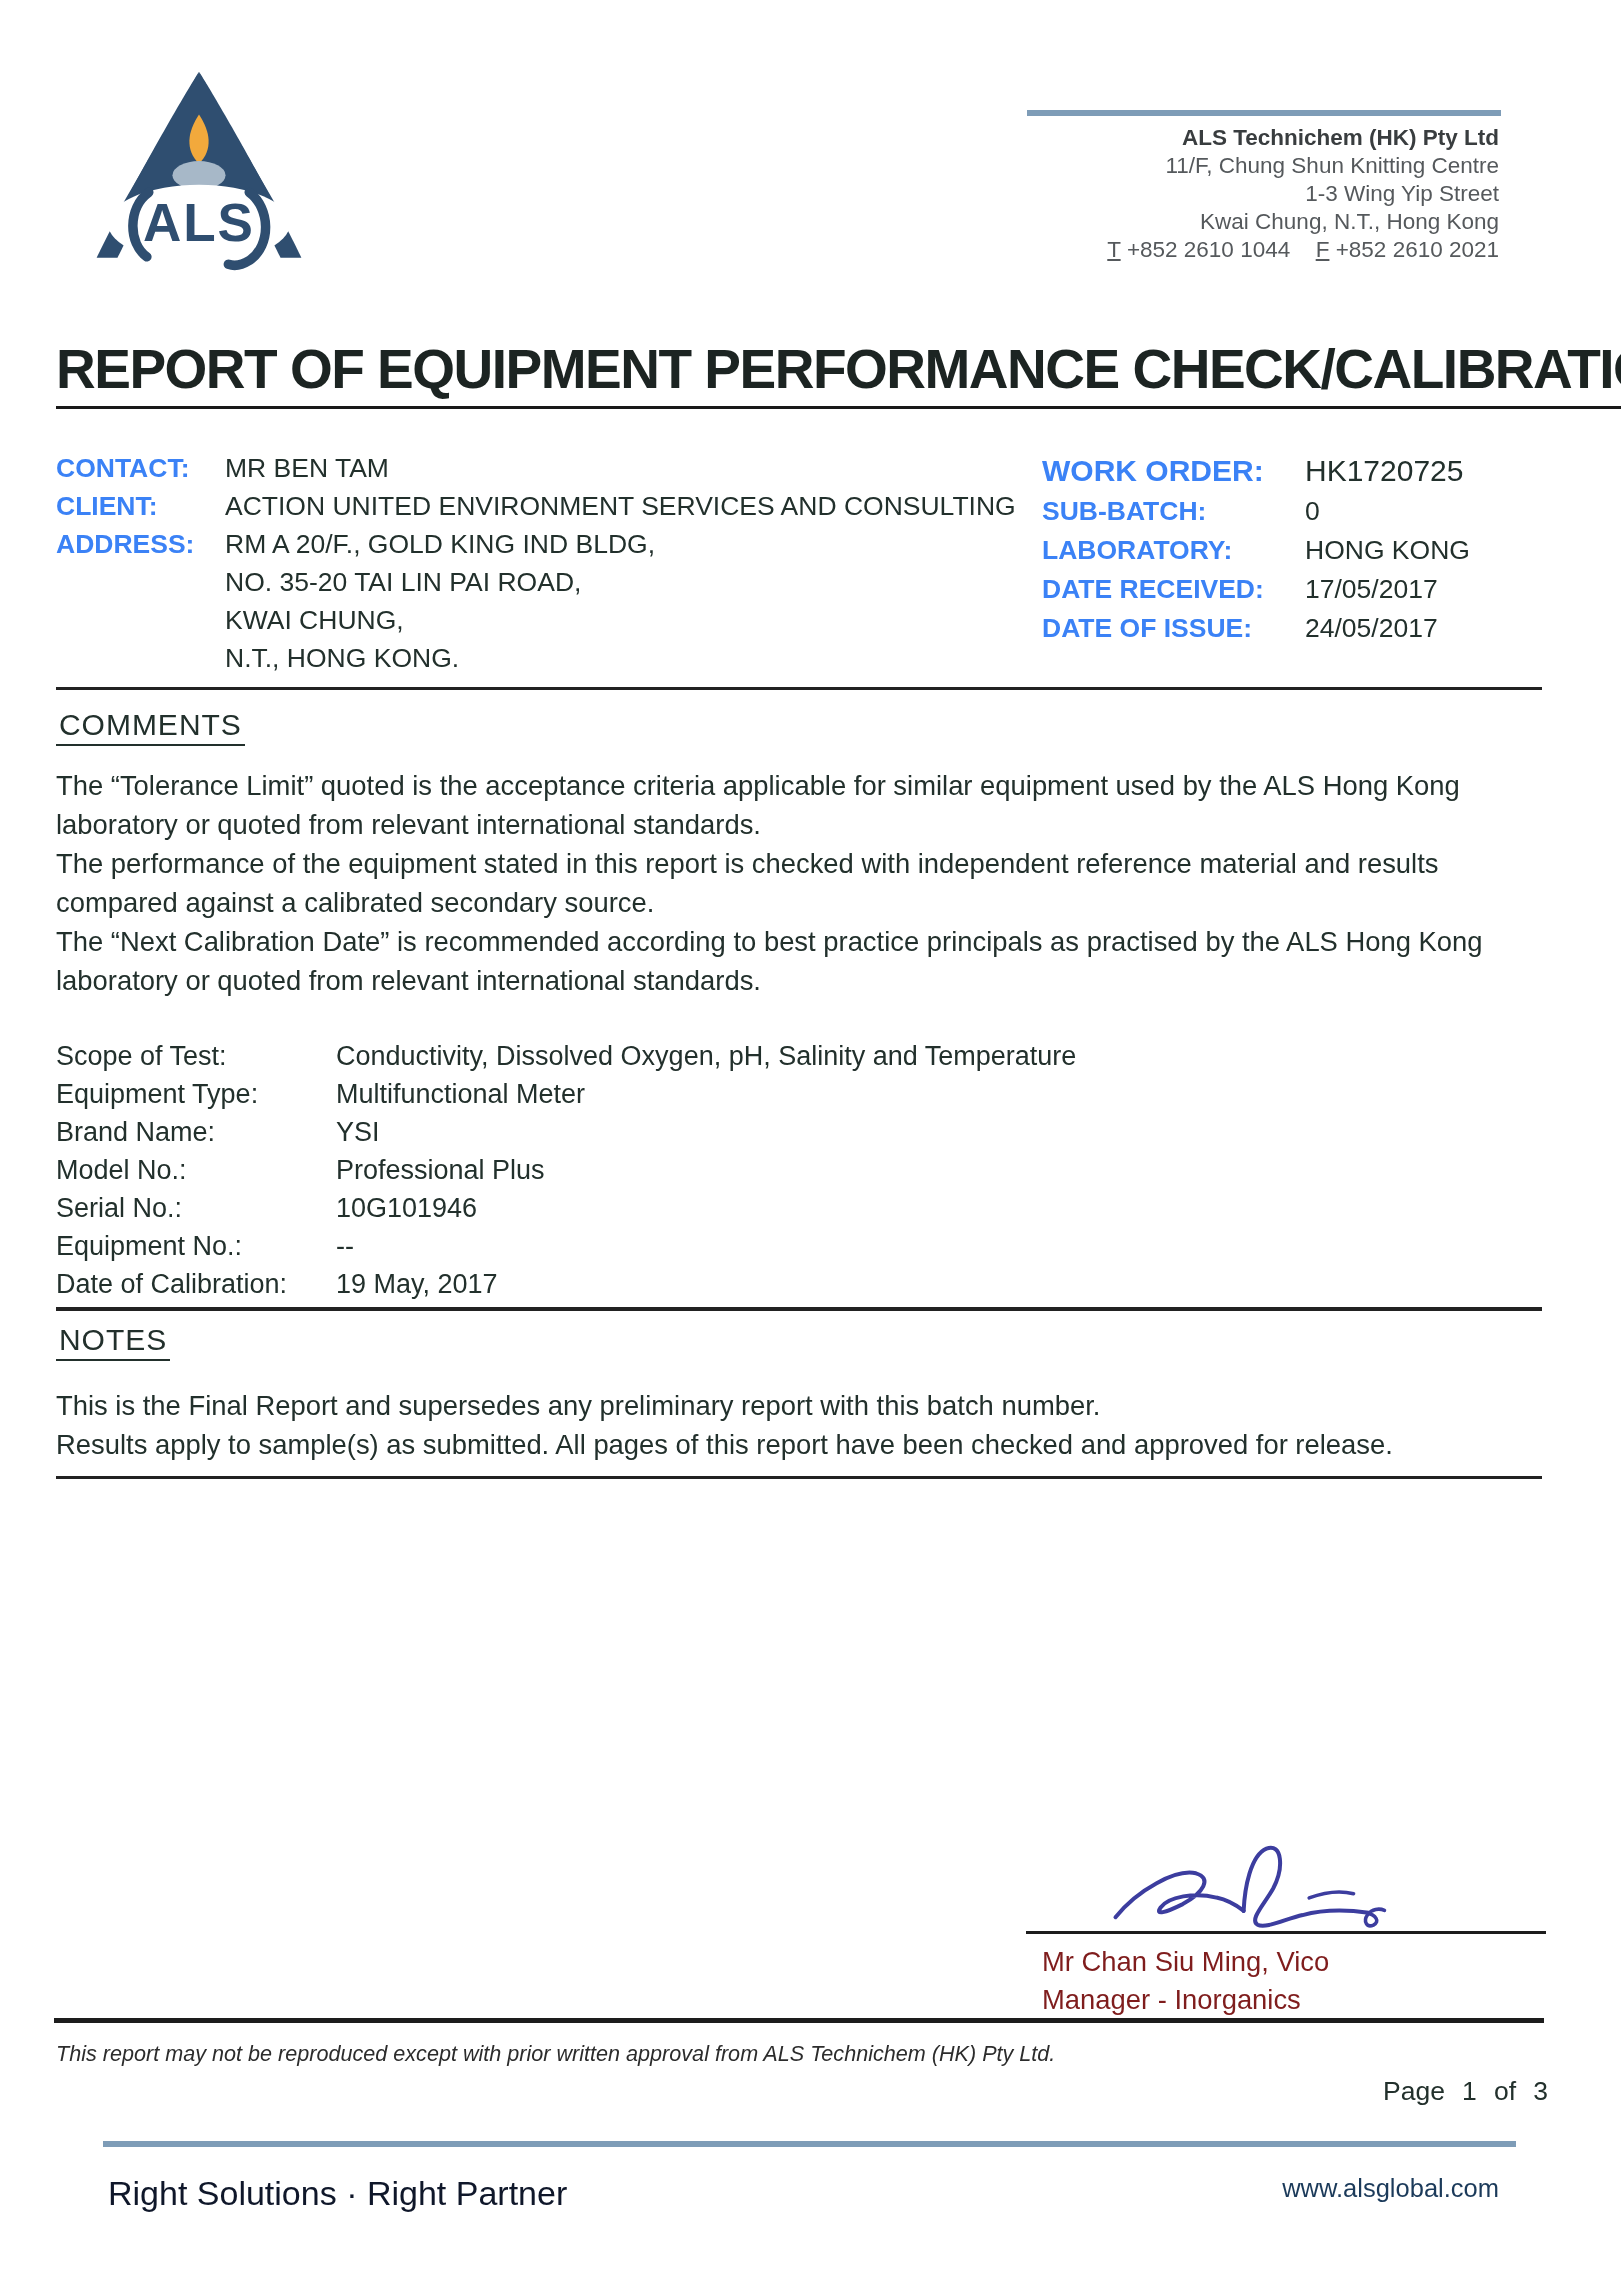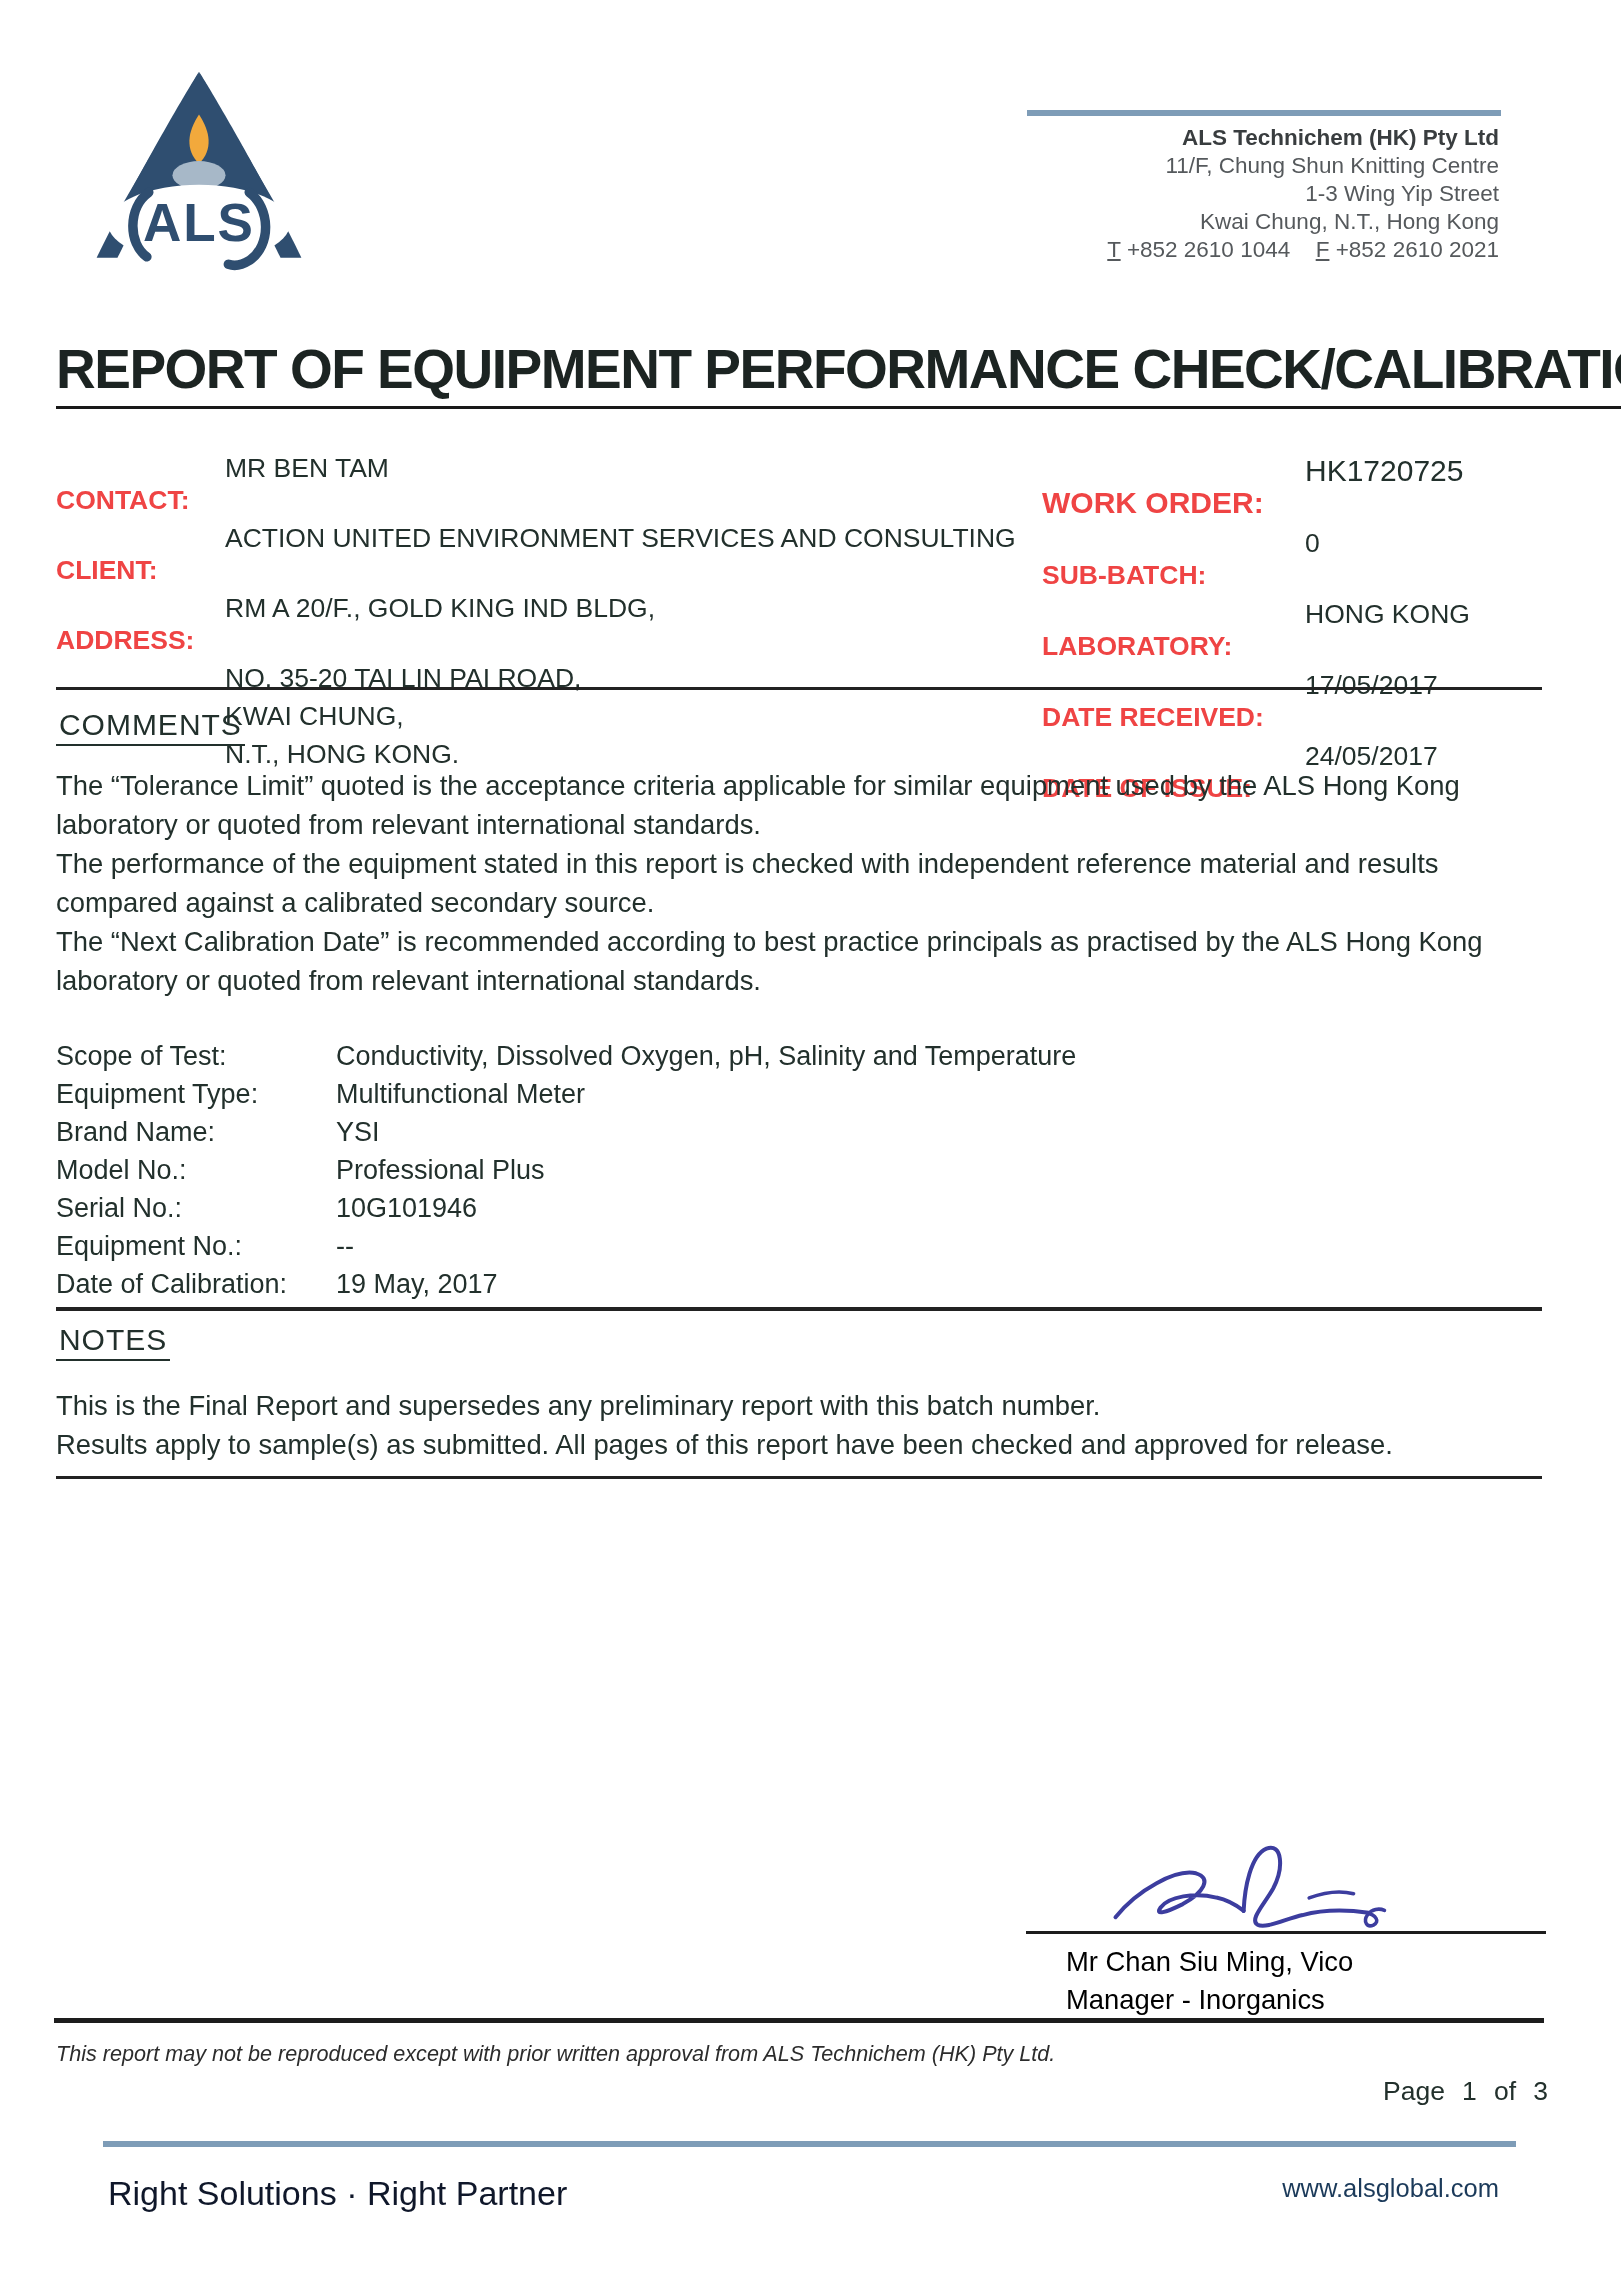--- a/index.html
+++ b/index.html
@@ -17,35 +17,35 @@
   .tf-gap{display:inline-block;width:25.5px;}
   
   .title{
     position:absolute;left:56px;top:341px;margin:0;white-space:nowrap;
     font-size:55px;font-weight:bold;letter-spacing:-1.5px;color:#1c2422;
     border-bottom:3.9px solid #181818;padding-bottom:6.9px;line-height:1.05;
   }
   
   .info-left{position:absolute;left:56px;top:449px;display:grid;grid-template-columns:169px auto;font-size:26.5px;line-height:38px;}
   .info-right{position:absolute;left:1042px;top:449px;display:grid;grid-template-columns:263px auto;font-size:26.5px;line-height:39px;}
-  .lbl{font-weight:bold;color:#ef4444;margin-top:32px;}
+  .lbl{font-weight:bold;color:#3b82f6;}
   .big{font-size:30px;line-height:43px;}
   
   .rule{position:absolute;background:#222;}
   
   .sec-head{position:absolute;left:56px;width:1486px;text-align:left;margin:0;font-weight:400;font-size:30px;color:#22302c;}
   .sec-head span{border-bottom:2.9px solid #22302c;padding:0 2.9px 2.9px 2.9px;letter-spacing:1px;}
   .para-block{position:absolute;left:56px;width:1486px;font-size:27.4px;line-height:39px;color:#22302c;}
   .para-block p{margin:0;}
   
   .equip{position:absolute;left:56px;top:1037px;display:grid;grid-template-columns:280px auto;font-size:27px;line-height:38px;}
   
   .sig-svg{position:absolute;left:1093px;top:1841px;width:323px;height:98px;transform:rotate(-2deg);}
   .sig-line{position:absolute;left:1026px;top:1931px;width:520px;height:2.9px;background:#1d1d1d;}
-  .sig-text{position:absolute;left:1042px;top:1943px;font-size:27.4px;line-height:38px;color:#000000;margin-left:24px;}
+  .sig-text{position:absolute;left:1042px;top:1943px;font-size:27.4px;line-height:38px;color:#7f1d1d;}
   
   .foot-rule{position:absolute;left:54px;top:2018px;width:1490px;height:4.9px;background:#1d1d1d;}
   .disclaimer{position:absolute;left:56px;top:2041px;font-size:21.6px;font-style:italic;color:#2c2c2c;}
   .page-num{position:absolute;right:73px;top:2076px;font-size:26.5px;color:#22302c;word-spacing:9.8px;text-align:right;}
   .bot-rule{position:absolute;left:103px;top:2141px;width:1413px;height:5.9px;background:#7e9cb7;}
   .tagline{position:absolute;left:108px;top:2174px;font-size:34px;color:#0f172a;}
   .website{position:absolute;right:122px;top:2174px;font-size:25.5px;font-weight:normal;color:#1b3a5a;}
 </style>
 </head>
 <body>

